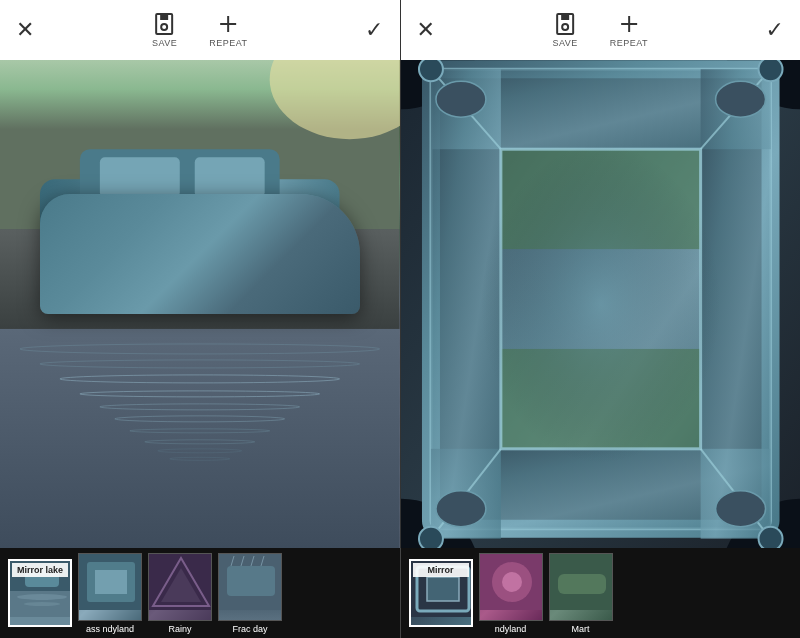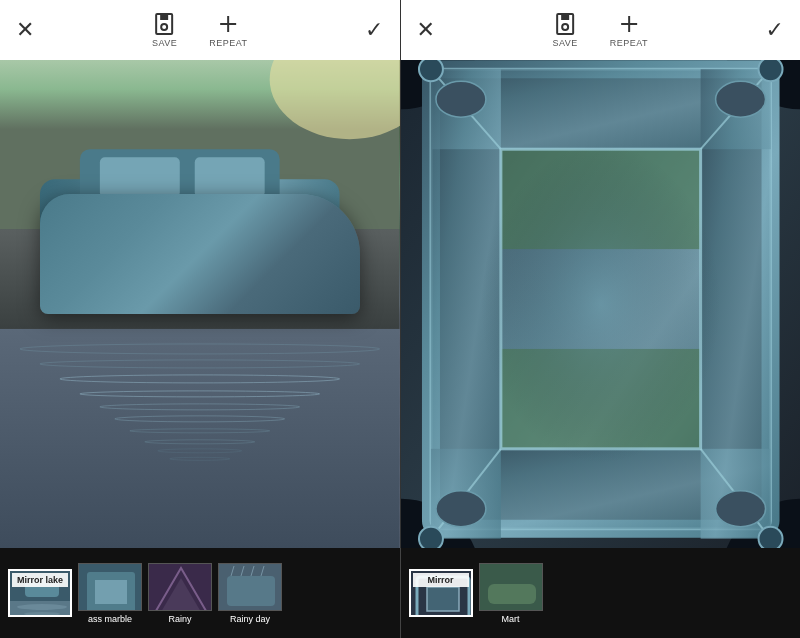--- a/index.html
+++ b/index.html
@@ -194,21 +194,21 @@
     .strip-label {
       color: #fff;
       font-size: 9px;
       margin-top: 3px;
       white-space: nowrap;
       text-align: center;
     }
 
     .strip-thumb {
       width: 64px;
-      height: 48px;
+      height: 68px;
       background: #444;
       border: 1px solid #555;
       overflow: hidden;
       position: relative;
     }
 
     
     .thumb-mirror-lake {
       background: linear-gradient(to bottom, #3a5a6a 40%, #5a7a8a 60%, #6a8a9a 80%);
     }
@@ -448,21 +448,21 @@
     </div>
 
     <div class="strip-item">
       <div class="strip-thumb thumb-glass">
         <svg width="64" height="56" viewBox="0 0 64 56">
           <rect x="0" y="0" width="64" height="56" fill="#3a5a6a"></rect>
           <rect x="8" y="8" width="48" height="40" rx="3" fill="#5a8a9a" opacity="0.7"></rect>
           <rect x="16" y="16" width="32" height="24" fill="#8ab8c8" opacity="0.6"></rect>
         </svg>
       </div>
-      <span class="strip-label">ass marble</span>
+      <span class="strip-label">ass ndyland</span>
     </div>
 
     <div class="strip-item">
       <div class="strip-thumb thumb-frac">
         <svg width="64" height="56" viewBox="0 0 64 56">
           <rect x="0" y="0" width="64" height="56" fill="#3a2a4a"></rect>
           <polygon points="32,4 60,52 4,52" fill="none" stroke="#8a6a9a" stroke-width="2" opacity="0.8"></polygon>
           <polygon points="32,14 52,48 12,48" fill="#5a4a6a" opacity="0.5"></polygon>
         </svg>
       </div>
@@ -474,40 +474,50 @@
         <svg width="64" height="56" viewBox="0 0 64 56">
           <rect x="0" y="0" width="64" height="56" fill="#4a6070"></rect>
           <rect x="8" y="12" width="48" height="30" rx="4" fill="#5a8090" opacity="0.8"></rect>
 
           <line x1="15" y1="2" x2="12" y2="12" stroke="#8aaabb" stroke-width="1" opacity="0.7"></line>
           <line x1="25" y1="2" x2="22" y2="12" stroke="#8aaabb" stroke-width="1" opacity="0.7"></line>
           <line x1="35" y1="2" x2="32" y2="12" stroke="#8aaabb" stroke-width="1" opacity="0.7"></line>
           <line x1="45" y1="2" x2="42" y2="12" stroke="#8aaabb" stroke-width="1" opacity="0.7"></line>
         </svg>
       </div>
-      <span class="strip-label">Rainy day</span>
+      <span class="strip-label">Frac day</span>
     </div>
   </div>
 
   <div class="divider-line"></div>
 
   <div class="strip-half">
 
     <div class="strip-item active">
       <div class="strip-thumb thumb-strange">
         <div class="active-label-box">Mirror</div>
         <svg width="64" height="56" viewBox="0 0 64 56">
           <rect x="0" y="0" width="64" height="56" fill="#2a3545"></rect>
           <rect x="6" y="6" width="52" height="44" rx="3" fill="none" stroke="#7aaabb" stroke-width="3"></rect>
           <rect x="16" y="16" width="32" height="24" fill="#4a7080" opacity="0.8"></rect>
           <rect x="16" y="16" width="32" height="24" fill="none" stroke="#8aaabb" stroke-width="1.5"></rect>
         </svg>
       </div>
     </div>
 
+    <div class="strip-item">
+      <div class="strip-thumb thumb-candy">
+        <svg width="64" height="56" viewBox="0 0 64 56">
+          <rect x="0" y="0" width="64" height="56" fill="#7a3a6a"></rect>
+          <circle cx="32" cy="28" r="20" fill="#aa5a8a" opacity="0.7"></circle>
+          <circle cx="32" cy="28" r="10" fill="#ca7aaa" opacity="0.8"></circle>
+        </svg>
+      </div>
+      <span class="strip-label">ndyland</span>
+    </div>
 
     <div class="strip-item">
       <div class="strip-thumb thumb-mart">
         <svg width="64" height="56" viewBox="0 0 64 56">
           <rect x="0" y="0" width="64" height="56" fill="#3a5a4a"></rect>
           <rect x="8" y="20" width="48" height="20" rx="6" fill="#5a8060" opacity="0.8"></rect>
         </svg>
       </div>
       <span class="strip-label">Mart</span>
     </div>

